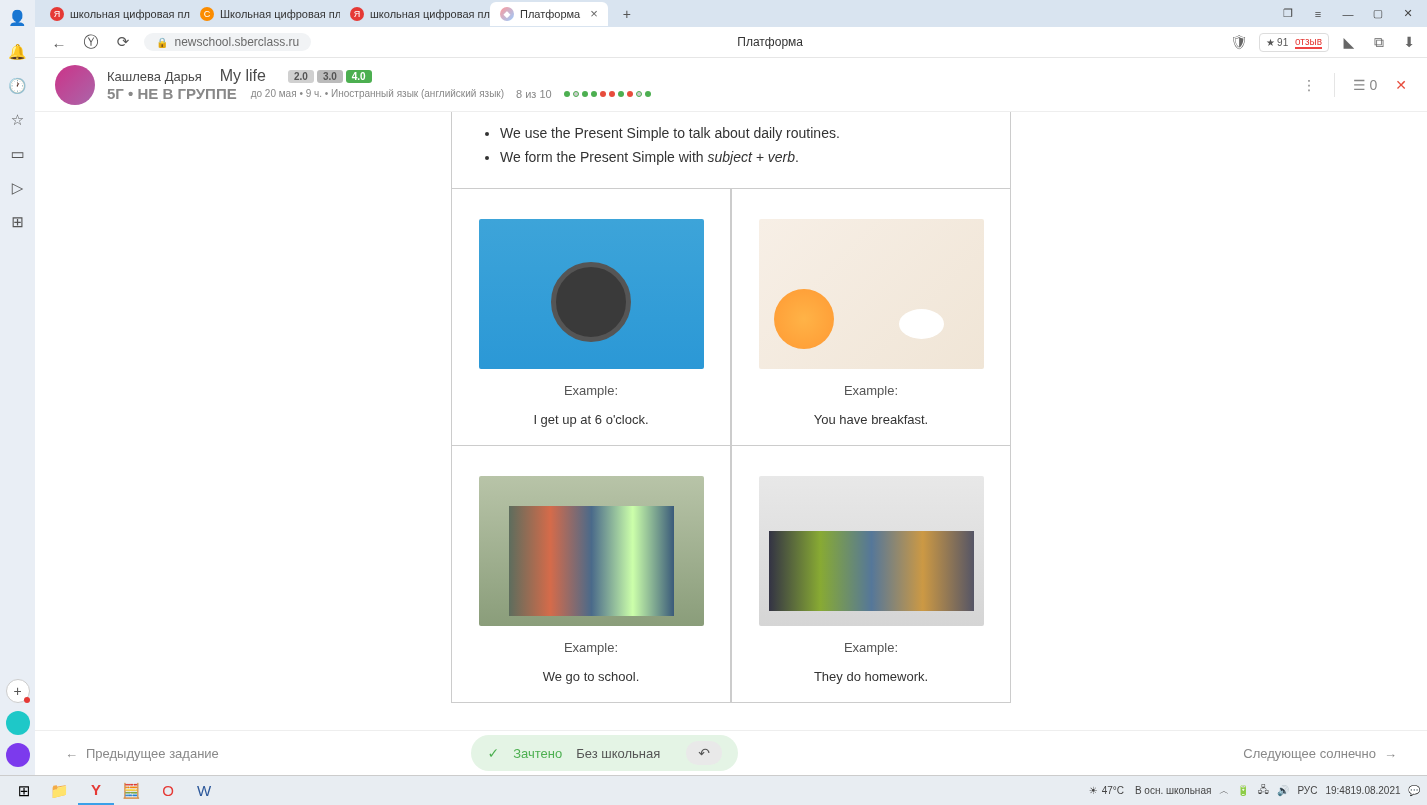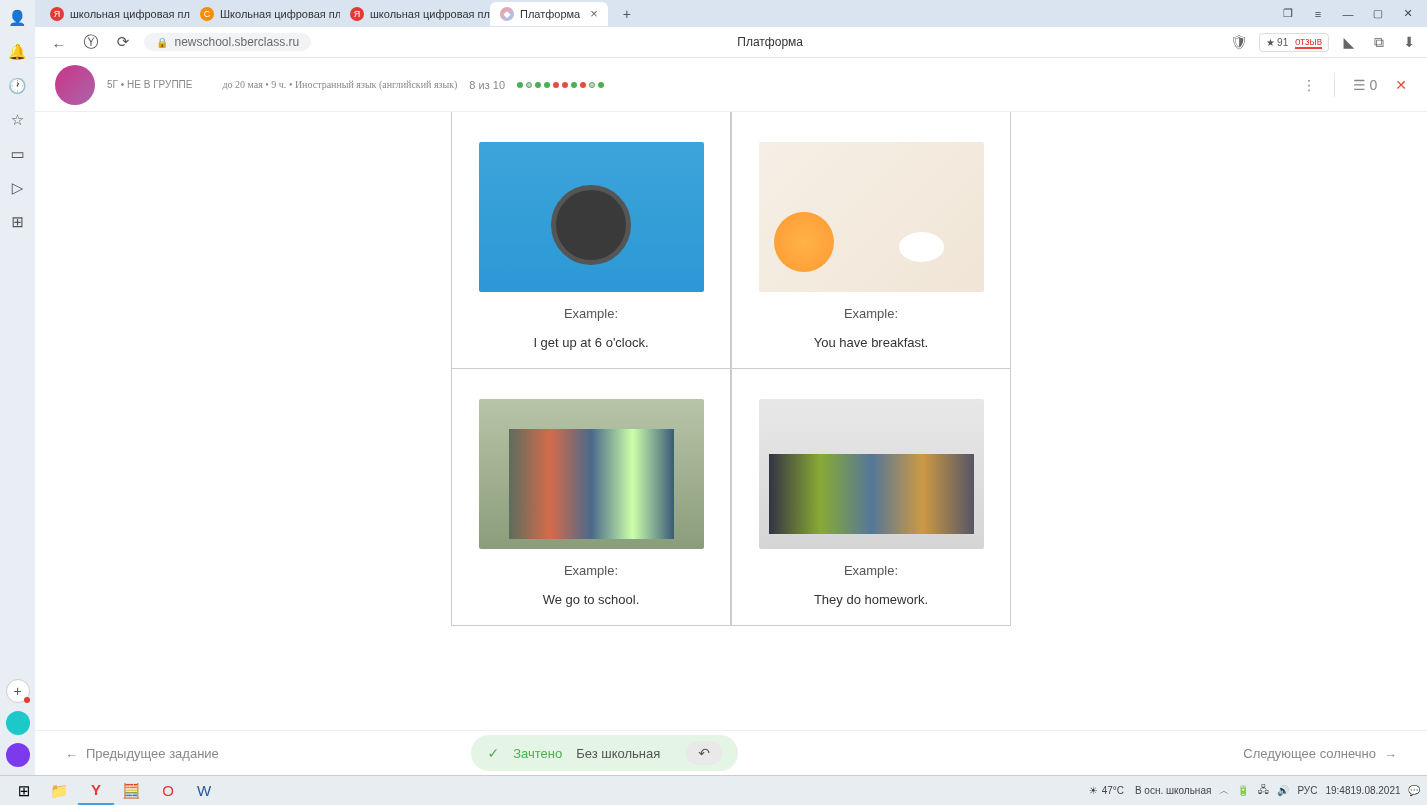--- a/index.html
+++ b/index.html
@@ -37,21 +37,21 @@
 .os-bubble.plus { background: #fff; border: 1px solid #ccc; display:flex;align-items:center;justify-content:center;font-size:14px;color:#555;position:relative; }
 .os-bubble.plus::after{content:"";position:absolute;width:6px;height:6px;background:#e53935;border-radius:50%;right:-1px;bottom:-1px;}
 .os-bubble.teal { background: #1ec8c8; }
 .os-bubble.purple { background: #7c3aed; }
 
 
 .app-header { height: 54px; background: #fff; border-bottom: 1px solid #eee; display: flex; align-items: center; padding: 0 20px 0 55px; gap: 12px; position: relative; }
 .avatar { width: 40px; height: 40px; border-radius: 50%; background: linear-gradient(135deg,#c38,#a6a); }
 .user-block { display: flex; flex-direction: column; }
 .user-name { font-size: 13px; color: #4a4a4a; }
-.user-sub { font-size: 10px; color: #888; }
+.user-sub { font-size: 15px; color: #888; font-weight: bold; }
 .lesson-title { font-size: 16px; color: #4a4a4a; margin-left: 8px; }
 .lesson-meta { font-size: 10px; color: #888; }
 .badges { display: flex; gap: 3px; margin-left: 12px; }
 .badge { font-size: 10px; padding: 1px 6px; border-radius: 3px; font-weight: bold; }
 .badge.b20 { background: #d0d0d0; color: #555; }
 .badge.b30 { background: #bbb; color: #555; }
 .badge.b40 { background: #4caf50; color: #fff; }
 .progress-text { font-size: 11px; color: #888; margin-left: 6px; }
 .dots { display: flex; gap: 3px; margin-left: 6px; }
 .dot { width: 6px; height: 6px; border-radius: 50%; }
@@ -164,23 +164,32 @@
     <div class="reviews-badge">★<span>91</span>&nbsp;<span class="reviews-word">отзыв</span></div>
     <div class="addr-icon">◣</div>
     <div class="addr-icon">⧉</div>
     <div class="addr-icon">⬇</div>
   </div>
 </div>
 
 <div class="app-header">
   <div class="avatar"></div>
   <div class="user-block">
+    <div style="display:flex;align-items:center;gap:10px;">
+      <span class="user-name">Кашлева Дарья</span>
+      <span class="lesson-title">My life</span>
+      <span class="badges">
+        <span class="badge b20">2.0</span>
+        <span class="badge b30">3.0</span>
+        <span class="badge b40">4.0</span>
+      </span>
+    </div>
     <div style="display:flex;align-items:center;gap:6px;">
       <span class="user-sub"><span>5Г</span> • <span>НЕ В ГРУППЕ</span></span>
-      <span class="lesson-meta" style="margin-left:24px;font-family:Liberation Serif, serif;"><span>до 20 мая</span> • <span>9 ч.</span> • <span>Иностранный язык (английский язык)</span></span>
+      <span class="lesson-meta" style="margin-left:8px;"><span>до 20 мая</span> • <span>9 ч.</span> • <span>Иностранный язык (английский язык)</span></span>
       <span class="progress-text">8 из 10</span>
       <span class="dots" id="dots">
           <span class="dot g"></span>
           <span class="dot o"></span>
           <span class="dot g"></span>
           <span class="dot g"></span>
           <span class="dot r"></span>
           <span class="dot r"></span>
           <span class="dot g"></span>
           <span class="dot r"></span>
@@ -192,20 +201,26 @@
   <div class="header-right">
     <span>⋮</span>
     <span class="header-divider"></span>
     <span>☰ <span>0</span></span>
     <span style="color:#e74c3c;">✕</span>
   </div>
 </div>
 
 <div class="main-area">
   <div class="content-wrap">
+    <div class="rules-box" style="border:1px solid #ccc; border-top:none;">
+      <ul>
+        <li>We use the Present Simple to talk about daily routines.</li>
+        <li><span>We form the Present Simple with </span><i>subject + verb</i><span>.</span></li>
+      </ul>
+    </div>
     <div class="grid-2x2">
       <div class="cell">
         <div class="cell-img img1"></div>
         <div class="example-label">Example:</div>
         <div class="example-text"><b>I get up</b><span> at 6 o'clock.</span></div>
       </div>
       <div class="cell">
         <div class="cell-img img2"></div>
         <div class="example-label">Example:</div>
         <div class="example-text"><b>You have</b><span> breakfast.</span></div>

